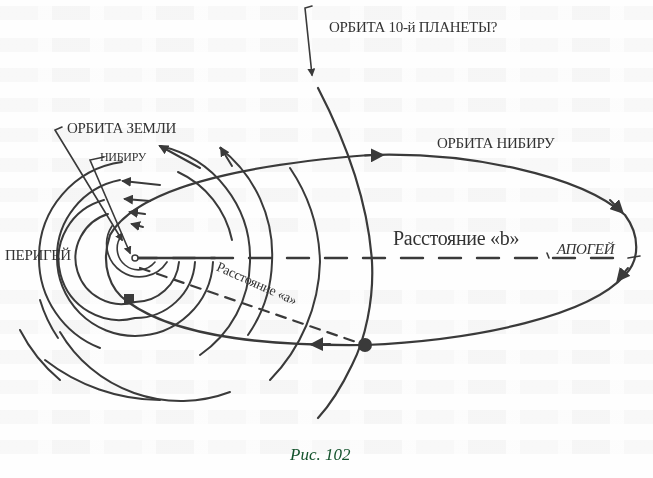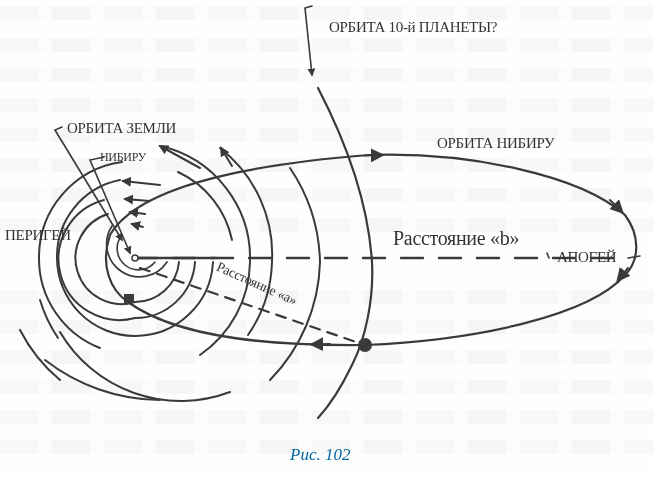--- a/index.html
+++ b/index.html
@@ -26,21 +26,21 @@
       color: #333;
       line-height: 1;
       letter-spacing: -0.3px;
     }
     .lbl.small { font-size: 12px; }
     .lbl.rot { transform-origin: 0 0; transform: rotate(24deg); font-size: 14px; }
     .caption {
       position: absolute;
       font-style: italic;
       font-size: 17px;
-      color: #0369a1;
+      color: #14532d;
       white-space: nowrap;
     }
   </style>
 </head>
 <body>
 
 <div class="page">
 
   <div class="bleed" style="top:6px;"></div>
   <div class="bleed" style="top:38px;"></div>
@@ -116,19 +116,19 @@
 
     <rect x="124" y="294" width="10" height="9" fill="#3a3a3a"></rect>
 
     <circle cx="365" cy="345" r="7" fill="#3a3a3a"></circle>
   </svg>
 
   <div class="lbl" style="left:317px; top:20px;margin-left:12px;">ОРБИТА 10-й ПЛАНЕТЫ?</div>
   <div class="lbl" style="left:67px; top:121px;text-align:center;">ОРБИТА ЗЕМЛИ</div>
   <div class="lbl small" style="left:100px; top:151px;">НИБИРУ</div>
   <div class="lbl" style="left:437px; top:136px;">ОРБИТА НИБИРУ</div>
-  <div class="lbl" style="left:5px; top:228px;">ПЕРИГЕЙ</div>
-  <div class="lbl" style="left:557px; top:250px;">АПОГЕЙ</div>
+  <div class="lbl" style="left:5px; top:248px;">ПЕРИГЕЙ</div>
+  <div class="lbl" style="left:557px; top:242px;font-style:italic;">АПОГЕЙ</div>
   <div class="lbl" style="left:393px; top:228px; font-size:20px;">Расстояние «b»</div>
   <div class="lbl rot" style="left:220px; top:260px;">Расстояние «а»</div>
 
   <div class="caption" style="left:290px; top:445px;">Рис. 102</div>
 </div>
 
 </body></html>

